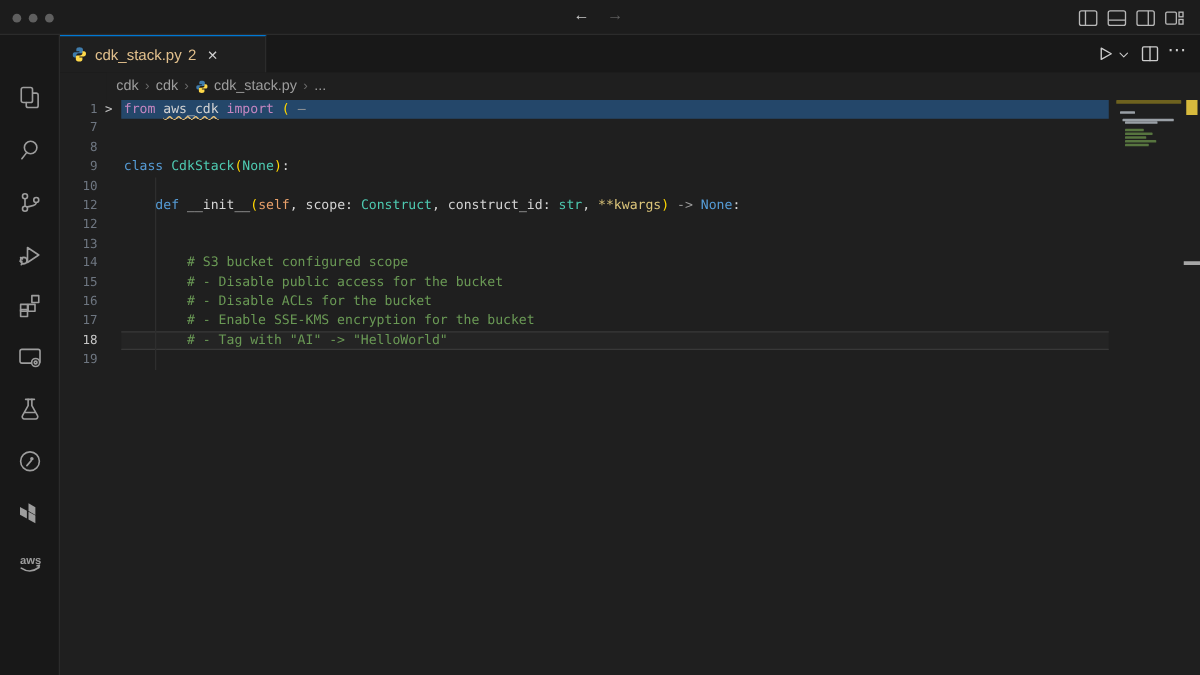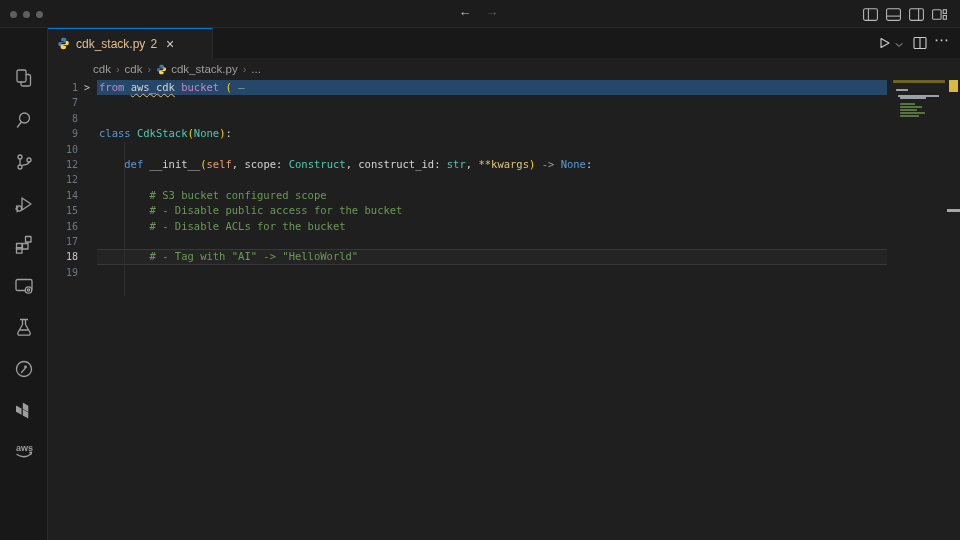--- a/index.html
+++ b/index.html
@@ -239,21 +239,21 @@
   <span class="sep">›</span>
   <span class="crumb">...</span>
 </div>
 
 <div id="code">
   <div id="indent-guide"></div>
   <div id="code-lines">
       <div class="code-row selected">
         <span class="ln">1</span>
         <span class="fold">&gt;</span>
-        <span class="code-text"><span class="tk-kw">from</span><span> </span><span class="tk-warnul">aws_cdk</span><span> </span><span class="tk-kw">bucket</span><span> </span><span class="tk-bracket">(</span><span class="tk-dim"> –</span></span>
+        <span class="code-text"><span class="tk-kw">from</span><span> </span><span class="tk-warnul">aws_cdk</span><span> </span><span class="tk-kw">import</span><span> </span><span class="tk-bracket">(</span><span class="tk-dim"> –</span></span>
       </div>
       <div class="code-row">
         <span class="ln">7</span>
         <span class="code-text"></span>
       </div>
       <div class="code-row">
         <span class="ln">8</span>
         <span class="code-text"></span>
       </div>
       <div class="code-row">
@@ -265,34 +265,38 @@
         <span class="code-text"></span>
       </div>
       <div class="code-row">
         <span class="ln">12</span>
         <span class="code-text"><span>    </span><span class="tk-kw2">def</span><span> </span><span>__init__</span><span class="tk-bracket">(</span><span class="tk-self">self</span><span>, </span><span>scope</span><span>: </span><span class="tk-type">Construct</span><span>, </span><span>construct_id</span><span>: </span><span class="tk-type">str</span><span>, </span><span class="tk-kwargs">**kwargs</span><span class="tk-bracket">)</span><span> </span><span class="tk-dim">-&gt;</span><span> </span><span class="tk-kw2">None</span><span>:</span></span>
       </div>
       <div class="code-row">
         <span class="ln">12</span>
       </div>
       <div class="code-row">
+        <span class="ln">13</span>
+        <span class="code-text"></span>
+      </div>
+      <div class="code-row">
         <span class="ln">14</span>
         <span class="code-text"><span>        </span><span class="tk-comment"># S3 bucket configured scope</span></span>
       </div>
       <div class="code-row">
         <span class="ln">15</span>
         <span class="code-text"><span>        </span><span class="tk-comment"># - Disable public access for the bucket</span></span>
       </div>
       <div class="code-row">
         <span class="ln">16</span>
         <span class="code-text"><span>        </span><span class="tk-comment"># - Disable ACLs for the bucket</span></span>
       </div>
       <div class="code-row">
         <span class="ln">17</span>
-        <span class="code-text"><span>        </span></span>
+        <span class="code-text"><span>        </span><span class="tk-comment"># - Enable SSE-KMS encryption for the bucket</span></span>
       </div>
       <div class="code-row current">
         <span class="ln">18</span>
         <span class="code-text"><span>        </span><span class="tk-comment"># - Tag with "AI" -&gt; "HelloWorld"</span></span>
       </div>
       <div class="code-row">
         <span class="ln">19</span>
         <span class="code-text"></span>
       </div>
     </div>

